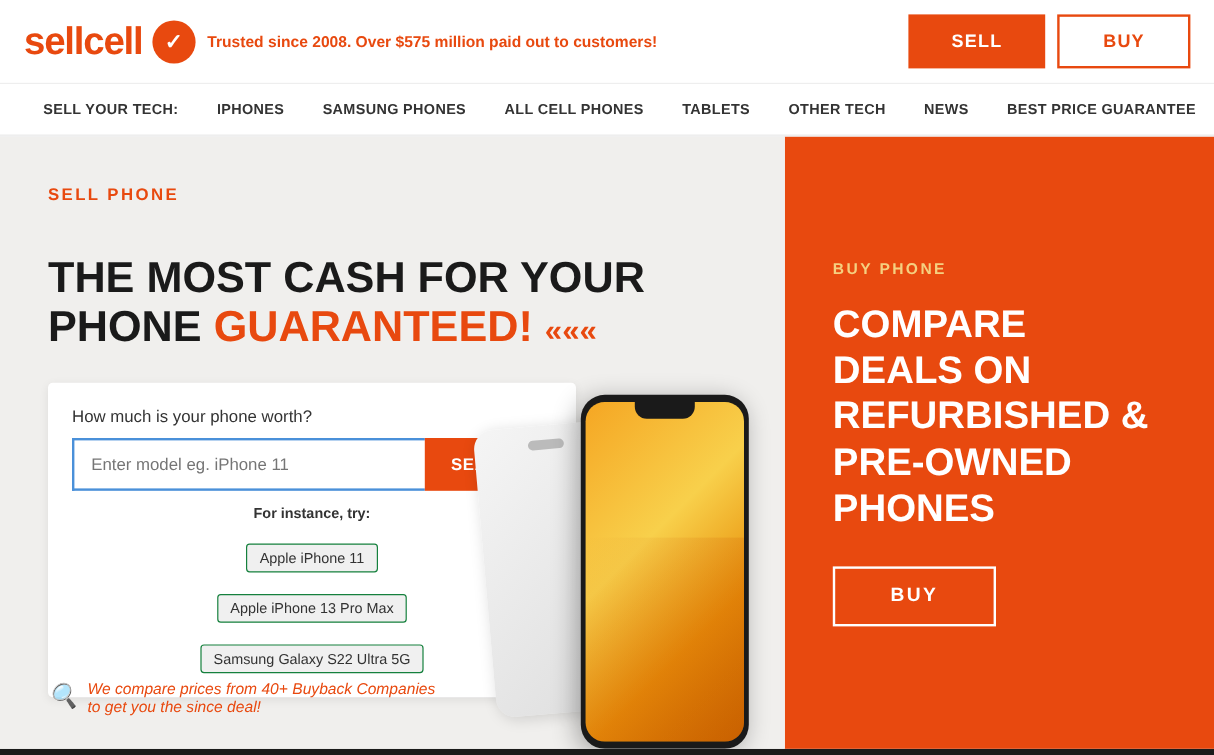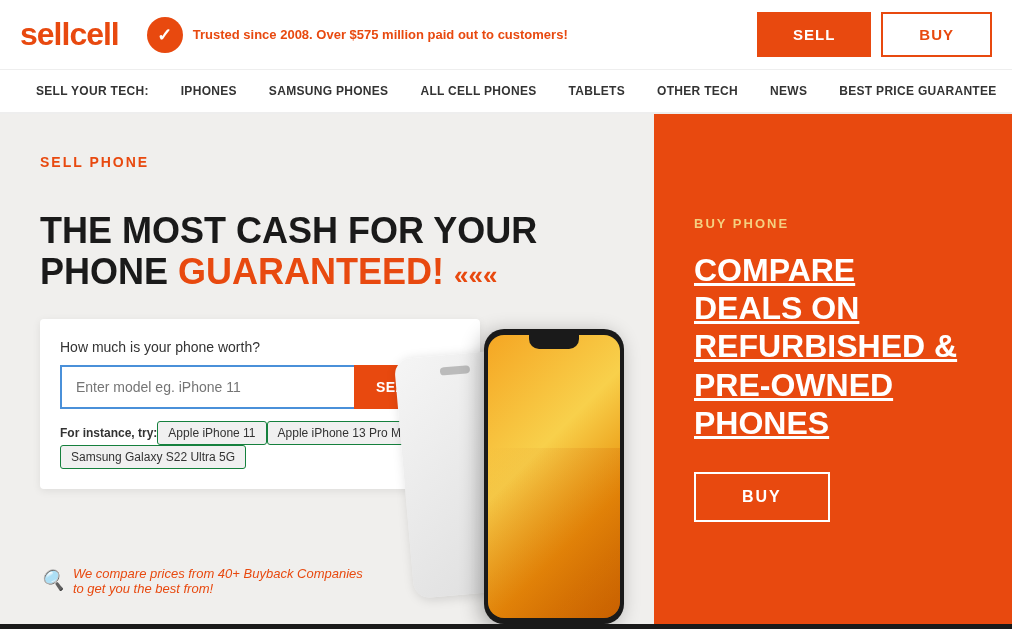--- a/index.html
+++ b/index.html
@@ -5,21 +5,21 @@
     * { margin: 0; padding: 0; box-sizing: border-box; }
     body { font-family: Arial, sans-serif; width: 1012px; overflow-x: hidden; }
 
     
     .header {
       display: flex;
       align-items: center;
       padding: 12px 20px;
       background: #fff;
       border-bottom: 1px solid #eee;
-      gap: 28px;
+      gap: 8px;
     }
     .logo {
       font-size: 32px;
       font-weight: bold;
       color: #e8490f;
       letter-spacing: -1px;
     }
     .trusted-text {
       display: flex;
       align-items: center;
@@ -157,22 +157,23 @@
       padding: 12px 22px;
       font-size: 14px;
       font-weight: bold;
       cursor: pointer;
       letter-spacing: 0.5px;
     }
     .suggestions {
       margin-top: 12px;
       display: flex;
       flex-wrap: wrap;
-      gap: 0;
+      gap: 18px;
       align-items: center;
+      flex-direction: column;
     }
     .suggestions-label {
       font-size: 12px;
       font-weight: bold;
       color: #333;
     }
     .suggestion-tag {
       background: #f0f0f0;
       border: 1px solid #15803d;
       border-radius: 3px;
@@ -304,21 +305,20 @@
       letter-spacing: 2px;
       margin-bottom: 20px;
     }
     .buy-headline {
       font-size: 32px;
       font-weight: 900;
       color: white;
       text-transform: uppercase;
       line-height: 1.2;
       margin-bottom: 30px;
-      text-decoration: underline;
     }
     .btn-buy-white {
       display: inline-block;
       background: transparent;
       color: white;
       border: 2px solid white;
       padding: 14px 46px;
       font-size: 16px;
       font-weight: bold;
       cursor: pointer;
@@ -385,21 +385,21 @@
         <span class="suggestion-tag">Apple iPhone 11</span>
         <span class="suggestion-tag">Apple iPhone 13 Pro Max</span>
         <span class="suggestion-tag">Samsung Galaxy S22 Ultra 5G</span>
       </div>
     </div>
 
     <div class="compare-text">
       <span class="compare-icon">🔍</span>
       <span>
         <span>We compare prices from 40+ Buyback Companies</span><br>
-        <span>to get you the best from!</span>
+        <span>to get you the since deal!</span>
       </span>
     </div>
 
     <div class="phones-container">
       <div class="phone-back"></div>
       <div class="phone-front">
         <div class="phone-screen">
           <div class="phone-notch"></div>
         </div>
       </div>

